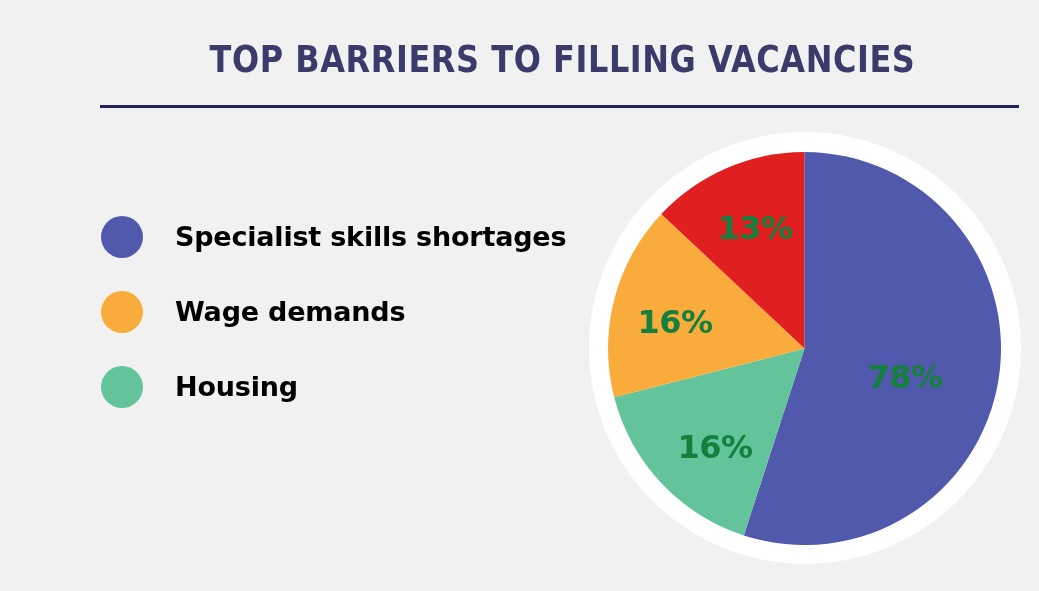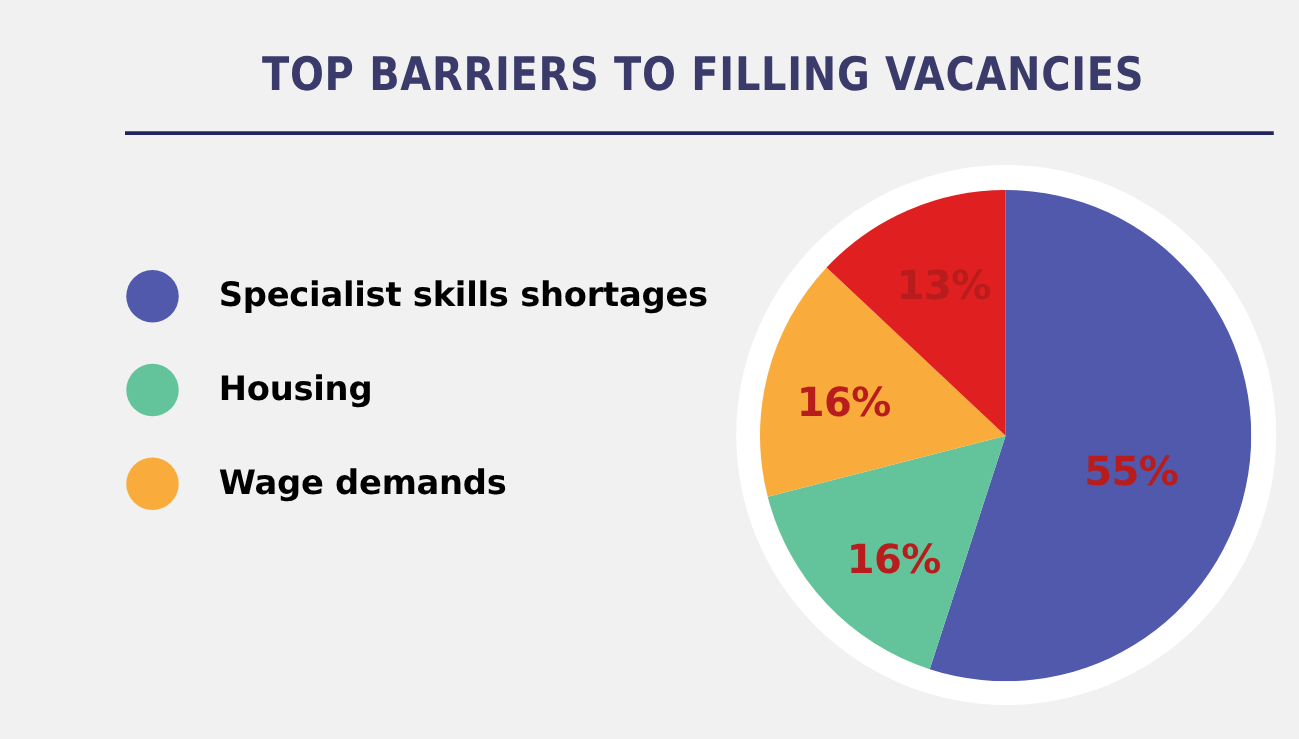--- a/index.html
+++ b/index.html
@@ -101,61 +101,61 @@
     top: 20px;
     width: 393px;
     height: 393px;
     display: block;
   }
   .slice-label {
     position: absolute;
     font-family: "DejaVu Sans", "Liberation Sans", sans-serif;
     font-weight: bold;
     font-size: 32px;
-    color: #b91c1c;
+    color: #15803d;
     white-space: nowrap;
     transform: translate(-50%, -50%);
     letter-spacing: -0.5px;
   }
 </style>
 </head>
 <body>
 
 <div id="page">
 
   <div id="title">TOP BARRIERS TO FILLING VACANCIES</div>
 
   <div id="title-rule"></div>
 
   <div id="legend">
     <div class="legend-item">
       <span class="legend-dot" style="background: rgb(80, 89, 171);"></span>
       <span class="legend-label">Specialist skills shortages</span>
     </div>
     <div class="legend-item">
+      <span class="legend-dot" style="background: rgb(249, 172, 60);"></span>
+      <span class="legend-label">Wage demands</span>
+    </div>
+    <div class="legend-item">
       <span class="legend-dot" style="background: rgb(99, 196, 156);"></span>
       <span class="legend-label">Housing</span>
-    </div>
-    <div class="legend-item">
-      <span class="legend-dot" style="background: rgb(249, 172, 60);"></span>
-      <span class="legend-label">Wage demands</span>
     </div>
   </div>
 
   <div id="pie-wrap">
     <div id="pie-halo"></div>
     <svg id="pie-svg" viewBox="0 0 200 200">
       <g id="pie-slices">
           <path d="M 100 100 L 100.000 0.000 A 100 100 0 1 1 69.098 195.106 Z" fill="#5059ab"></path>
           <path d="M 100 100 L 69.098 195.106 A 100 100 0 0 1 3.142 124.869 Z" fill="#63c49c"></path>
           <path d="M 100 100 L 3.142 124.869 A 100 100 0 0 1 27.103 31.545 Z" fill="#f9ac3c"></path>
           <path d="M 100 100 L 27.103 31.545 A 100 100 0 0 1 100.000 0.000 Z" fill="#e01f21"></path>
         </g>
     </svg>
     <div id="pie-labels">
-        <div class="slice-label" style="left: 316px; top: 245px;">55%</div>
+        <div class="slice-label" style="left: 316px; top: 245px;">78%</div>
         <div class="slice-label" style="left: 126px; top: 315px;">16%</div>
         <div class="slice-label" style="left: 86px; top: 190px;">16%</div>
         <div class="slice-label" style="left: 166px; top: 96px;">13%</div>
       </div>
   </div>
 
 </div>
 
 </body></html>

